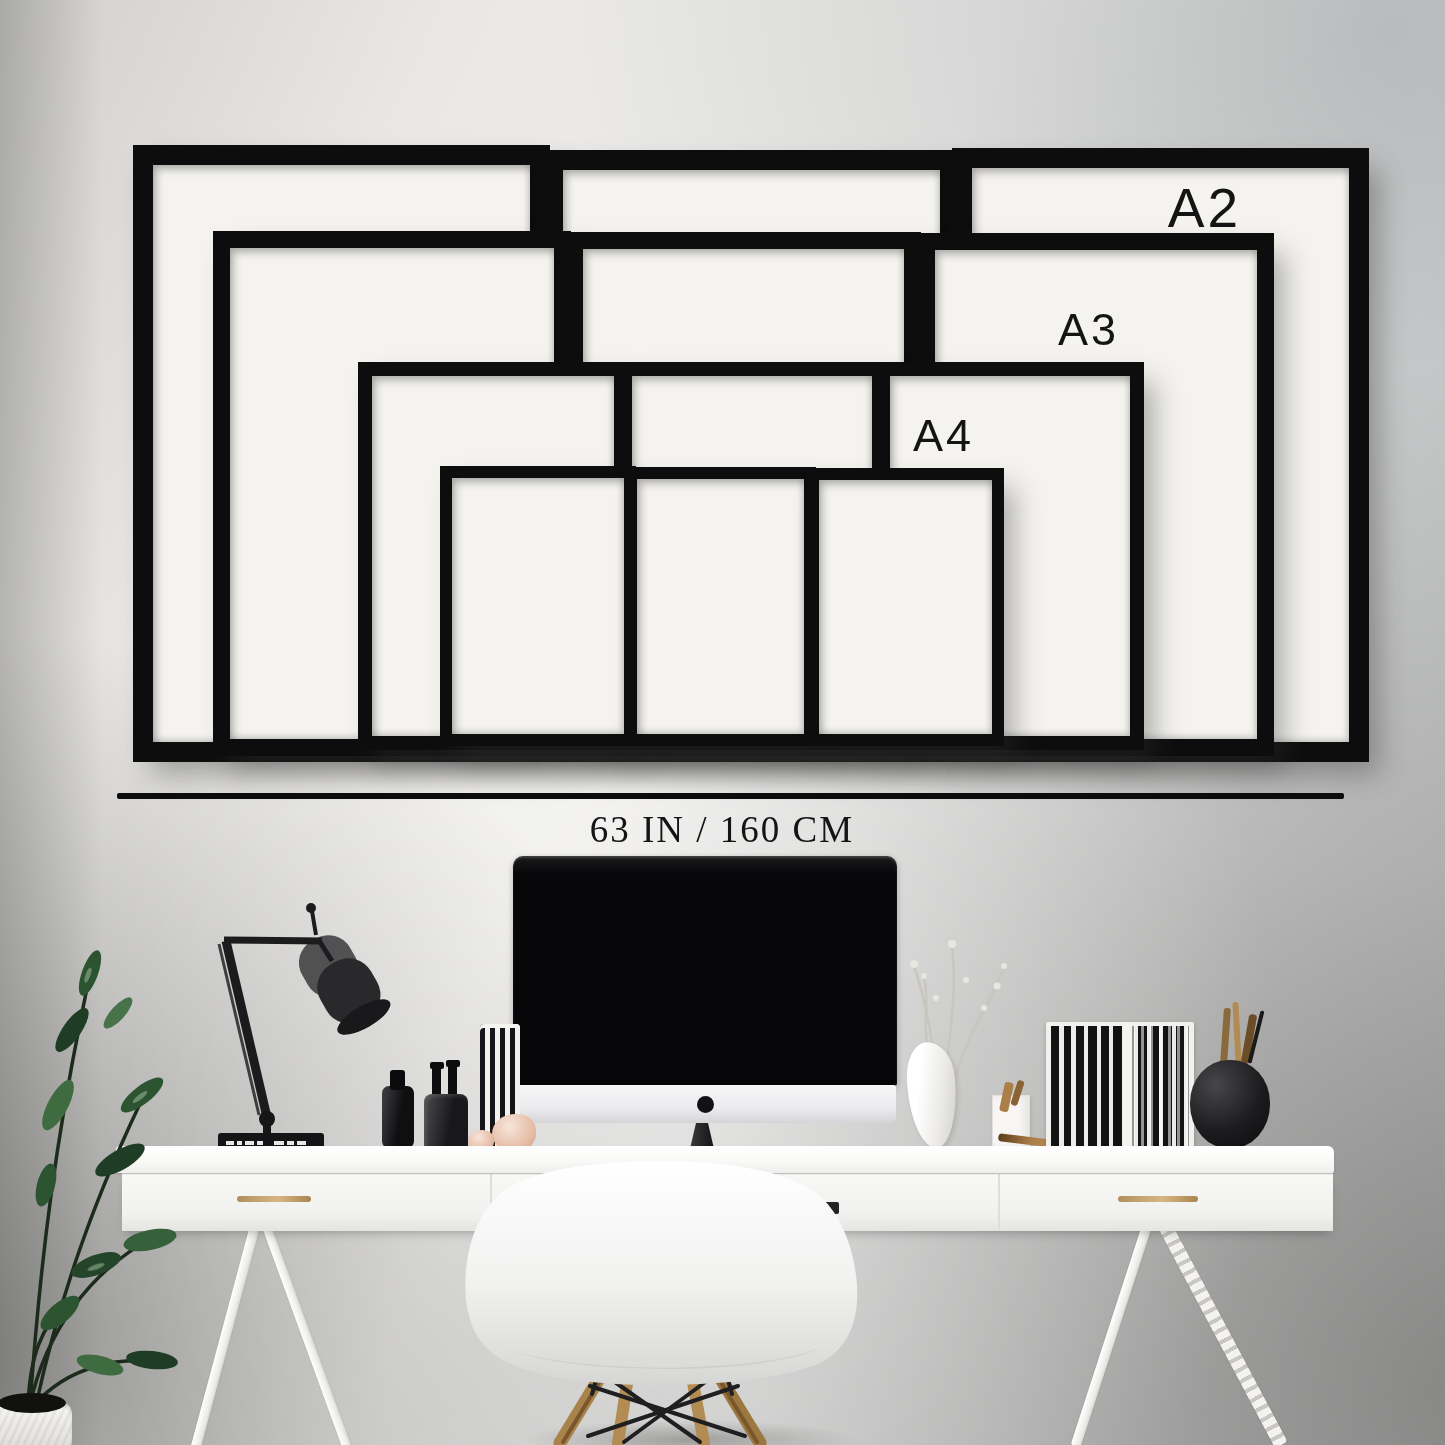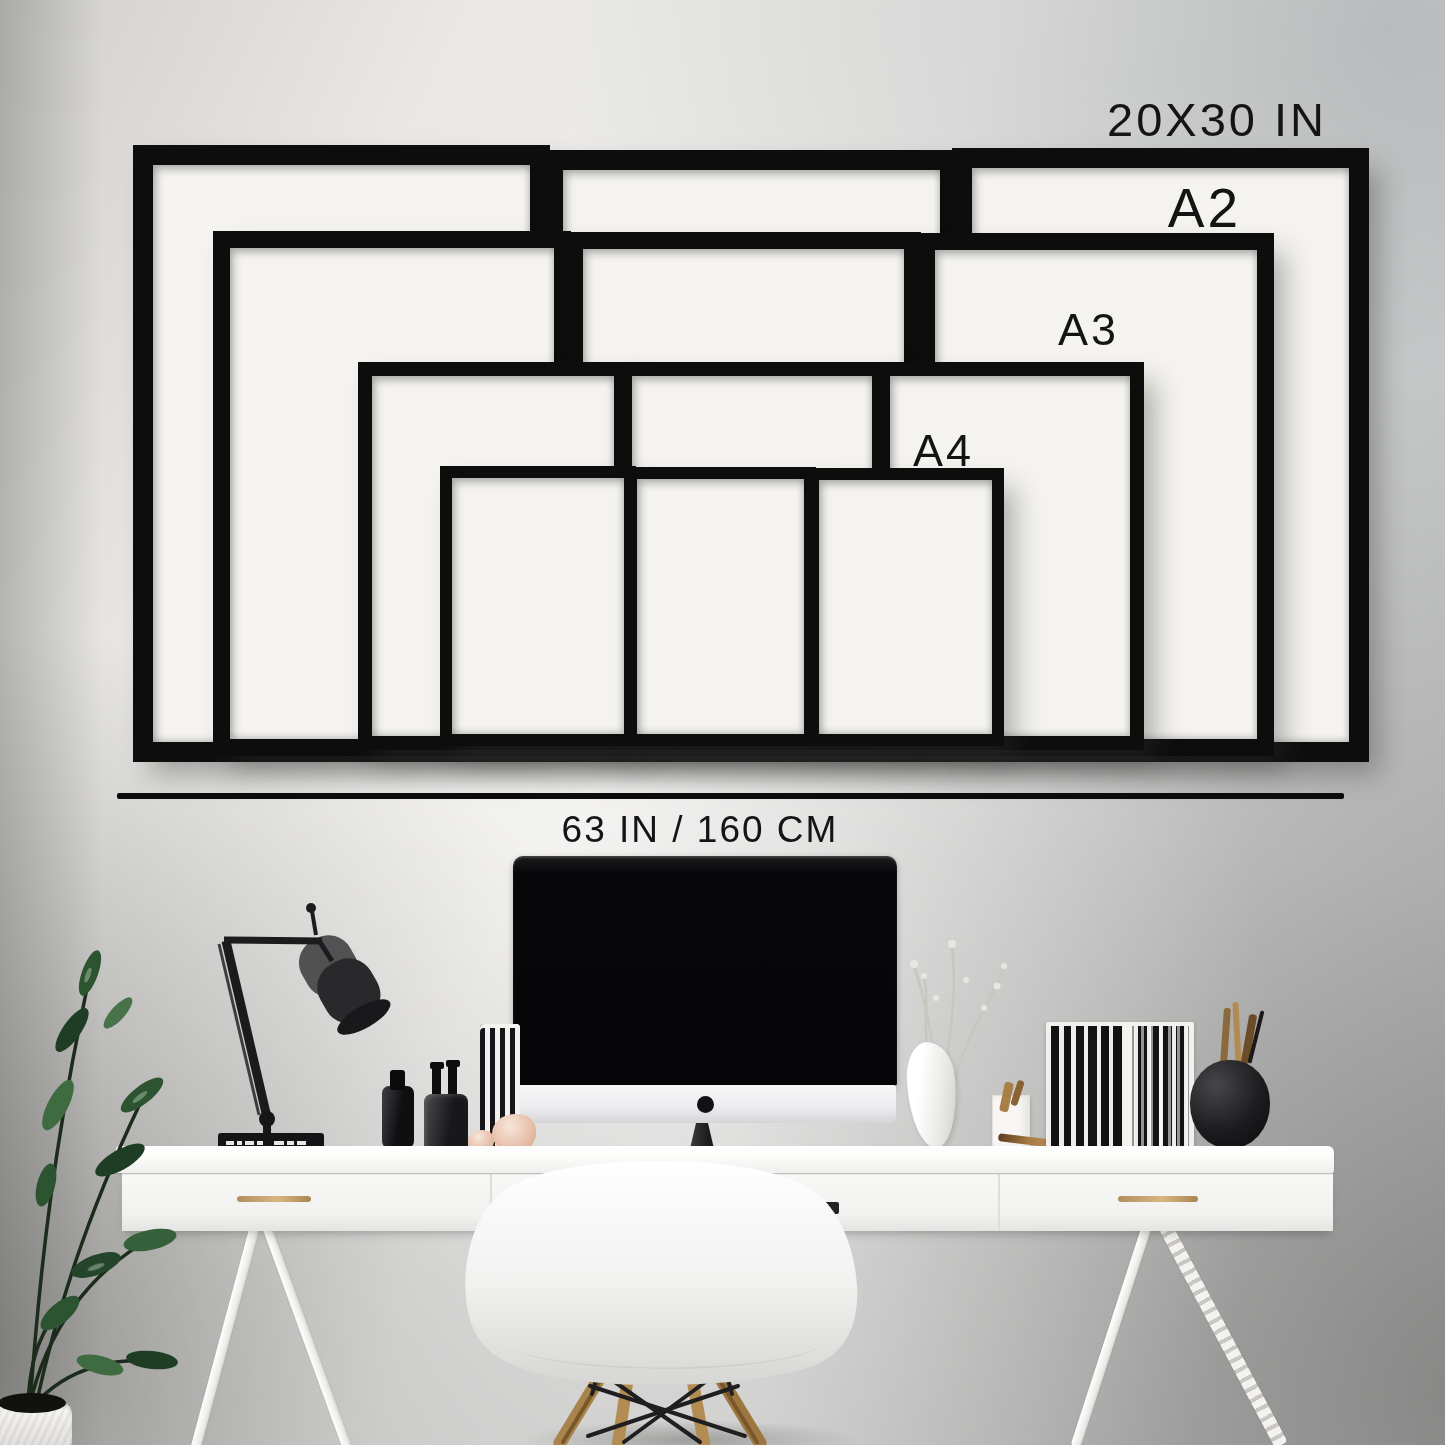--- a/index.html
+++ b/index.html
@@ -136,27 +136,26 @@
   <div class="frame f-a2" style="left:918px;top:233px;width:322px;height:489px;z-index:2;"></div>
 
   <div class="frame f-a3" style="left:358px;top:362px;width:242px;height:360px;z-index:3;"></div>
   <div class="frame f-a3" style="left:618px;top:362px;width:240px;height:360px;z-index:3;"></div>
   <div class="frame f-a3" style="left:876px;top:362px;width:240px;height:360px;z-index:3;"></div>
 
   <div class="frame f-a4" style="left:440px;top:466px;width:172px;height:256px;z-index:4;"></div>
   <div class="frame f-a4" style="left:625px;top:467px;width:167px;height:255px;z-index:4;"></div>
   <div class="frame f-a4" style="left:807px;top:468px;width:173px;height:254px;z-index:4;"></div>
 
-  <div class="size-label" style="right:118px;top:96px;font-size:47px;">20X30 IN</div>
   <div class="size-label" style="right:204px;top:181px;font-size:55px;">A2</div>
   <div class="size-label" style="right:326px;top:307px;font-size:45px;">A3</div>
-  <div class="size-label" style="right:471px;top:428px;font-size:45px;">A4</div>
+  <div class="size-label" style="right:471px;top:413px;font-size:45px;">A4</div>
 
   <div class="divider" style="left:117px;top:793px;width:1227px;height:6px;"></div>
-  <div class="size-label" style="left:700px;top:811px;font-size:37px;letter-spacing:2px;transform:translateX(-50%);">63 IN / 160 CM</div>
+  <div class="size-label" style="left:722px;top:811px;font-size:37px;letter-spacing:2px;transform:translateX(-50%);font-family:Liberation Serif, serif;">63 IN / 160 CM</div>
 
   <div class="leg" style="left:250px;top:1226px;width:10px;height:232px;transform:rotate(15deg);"></div>
   <div class="leg" style="left:262px;top:1226px;width:9px;height:236px;transform:rotate(-20deg);"></div>
   <div class="leg" style="left:1142px;top:1226px;width:10px;height:232px;transform:rotate(18deg);"></div>
   <div class="leg coil" style="left:1158px;top:1226px;width:14px;height:248px;transform:rotate(-28deg);"></div>
 
   <div class="desk-top"></div>
   <div class="desk-band">
     <div class="seam" style="left:368px;"></div>
     <div class="seam" style="left:876px;"></div>

